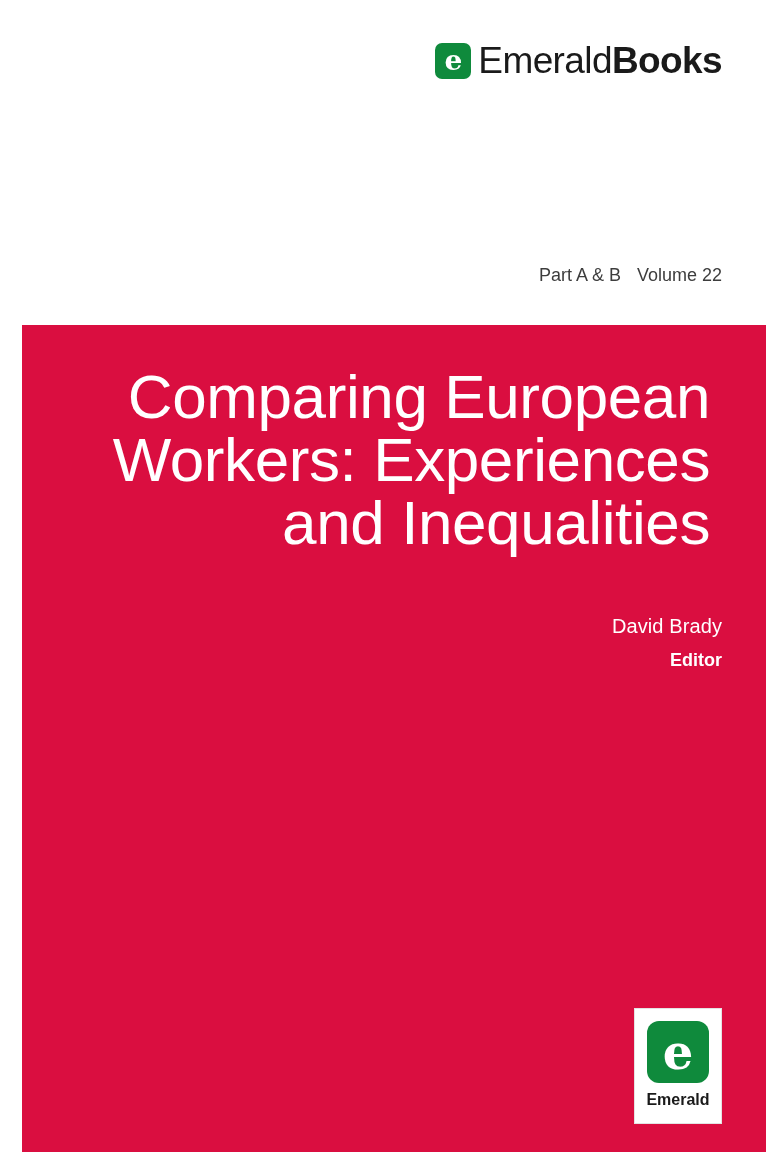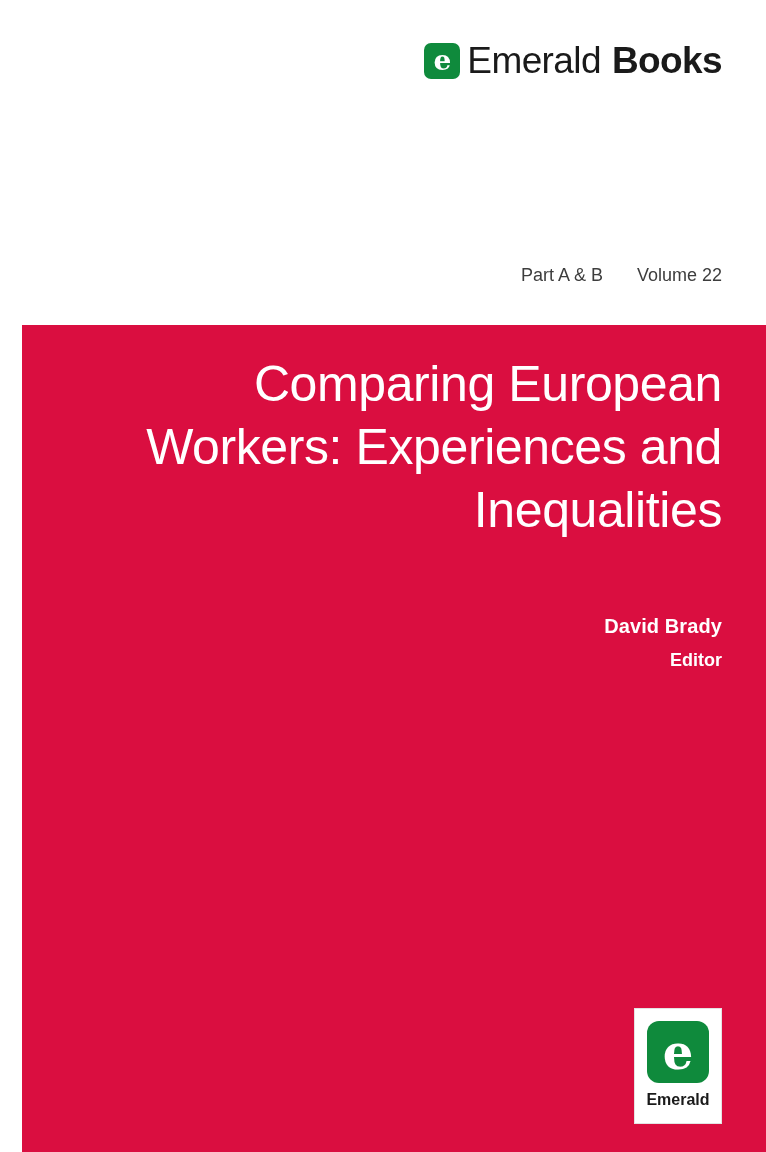--- a/index.html
+++ b/index.html
@@ -53,21 +53,21 @@
     text-align: center;
     font-weight: 700;
   }
   .publisher-name {
     font-size: 37px;
     letter-spacing: -0.6px;
     color: #1a1a1a;
     white-space: nowrap;
   }
   .publisher-name .light { font-weight: 400; }
-  .publisher-name .bold { font-weight: 700; padding-left: 11px; }
+  .publisher-name .bold { font-weight: 700; }
 
   
   .series-block {
     position: absolute;
     right: 44px;
     top: 258px;
     text-align: right;
     color: #3b3b3b;
   }
   .series-title {
@@ -79,55 +79,55 @@
     white-space: nowrap;
   }
   .series-sub {
     margin-top: 6px;
     font-size: 18px;
     font-weight: 400;
     color: #3d3d3d;
     line-height: 22px;
     white-space: nowrap;
   }
-  .series-sub .vol { margin-left: 29px; }
+  .series-sub .vol { margin-left: 11px; }
 
   
   .red-panel {
     position: absolute;
     left: 22px;
     top: 325px;
     width: 744px;
     height: 827px;
     background: #da0e40;
   }
 
   .title-wrap {
     position: absolute;
     left: 40px;
     right: 44px;
     top: 28px;
     text-align: right;
   }
   .book-title {
     color: #ffffff;
-    font-size: 50px;
+    font-size: 62px;
     font-weight: 400;
     line-height: 63px;
     letter-spacing: -0.4px;
-    margin: 0;
+    margin: 12px;
   }
 
   .author {
     position: absolute;
     right: 44px;
     top: 290px;
     color: #ffffff;
     font-size: 20px;
-    font-weight: 700;
+    font-weight: 400;
     letter-spacing: 0.1px;
   }
   .role {
     position: absolute;
     right: 44px;
     top: 325px;
     color: #ffffff;
     font-size: 18px;
     font-weight: 700;
   }

